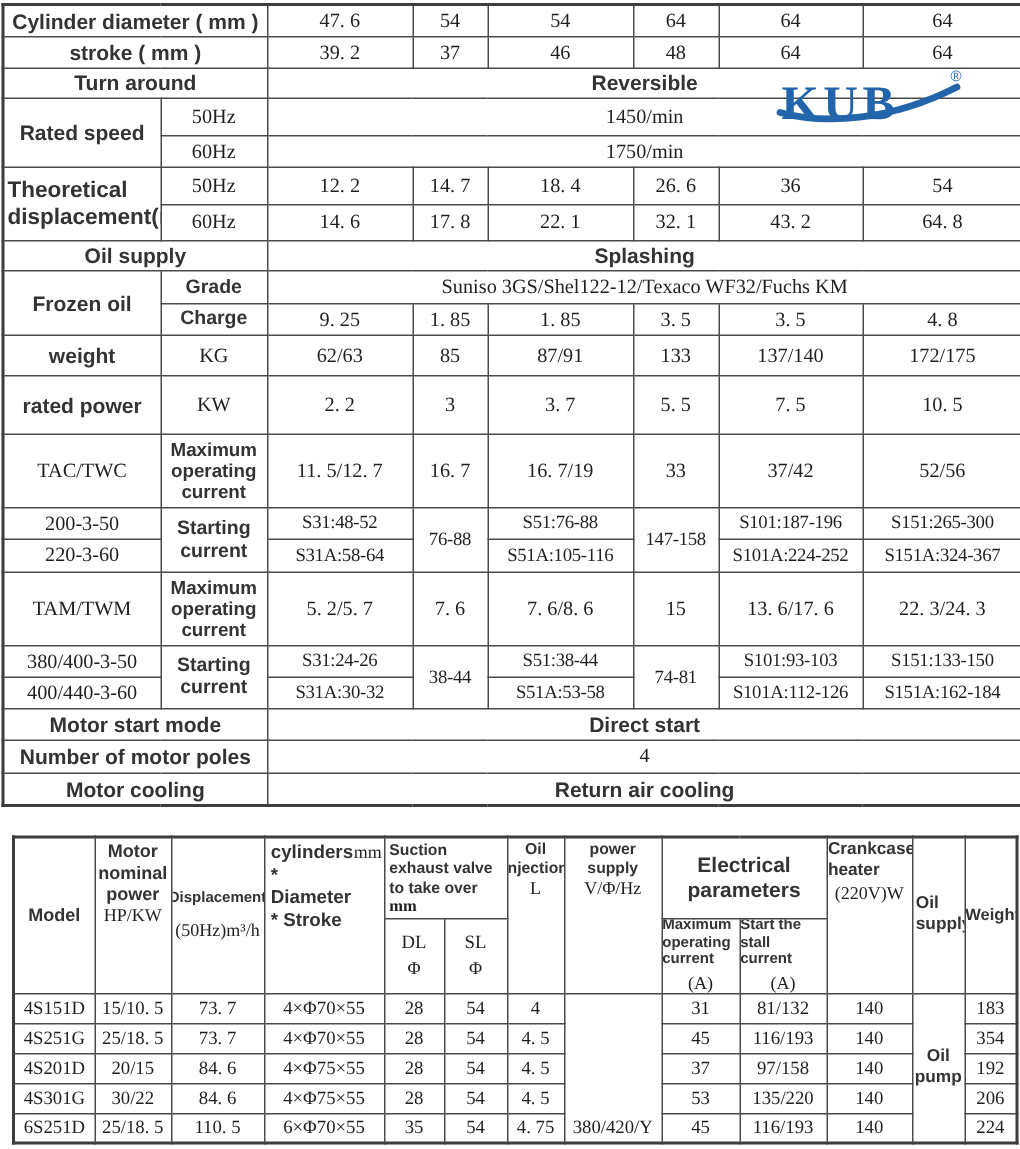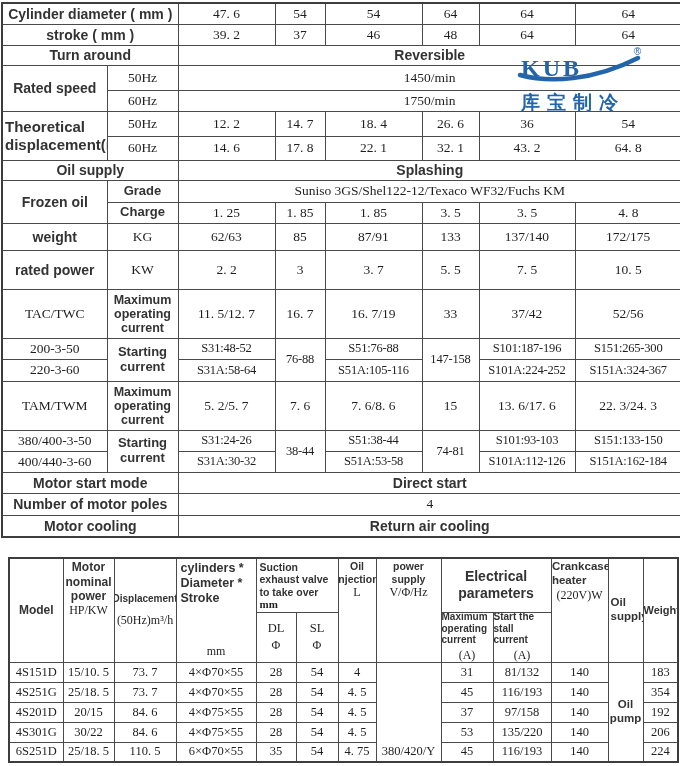--- a/index.html
+++ b/index.html
@@ -12,36 +12,36 @@
   .spec{position:absolute;left:1px;top:2px;width:678px;border:2px solid #3d3d3d;}
   .sl{font-family:"Liberation Sans", sans-serif;font-weight:bold;font-size:14px;color:#333;white-space:nowrap;}
   .slv{font-family:"Liberation Sans", sans-serif;font-weight:bold;font-size:14px;color:#333;}
   .ss{font-family:"Liberation Sans", sans-serif;font-weight:bold;font-size:13px;color:#333;white-space:normal;line-height:1.15;}
   .ss3{font-family:"Liberation Sans", sans-serif;font-weight:bold;font-size:12.5px;color:#333;white-space:normal;line-height:1.12;}
   .tight{font-size:15px;text-align:left;padding-left:2px;white-space:normal;line-height:1.2;}
   .sm{font-size:12.5px;letter-spacing:-0.2px;}
   
   .logo{position:absolute;left:521px;top:49px;width:136px;z-index:5;}
   .kub-row{position:relative;width:124px;height:40px;}
-  .kub-text{font-family:"Liberation Serif", serif;font-weight:bold;font-size:24px;line-height:38px;
+  .kub-text{font-family:"Liberation Serif", serif;font-weight:bold;font-size:32px;line-height:38px;
             color:#2265ab;letter-spacing:3px;}
   .kub-reg{position:absolute;top:-3px;right:4px;font-size:10px;color:#2265ab;font-family:"Liberation Sans", sans-serif;}
   .kub-swoosh{position:absolute;left:-4px;top:0;pointer-events:none;}
   .kub-cn{margin-top:1px;font-size:19px;font-weight:bold;color:#2265ab;letter-spacing:7px;white-space:nowrap;}
   
   .model{position:absolute;left:8px;top:557px;width:669px;border:2px solid #3d3d3d;}
   .mh{font-family:"Liberation Sans", sans-serif;font-weight:bold;font-size:12px;color:#333;white-space:normal;line-height:1.2;}
   .mh-sm{font-family:"Liberation Sans", sans-serif;font-weight:bold;font-size:10.5px;color:#333;white-space:normal;
          line-height:1.18;text-align:left;overflow:visible;}
   .mh-xs{font-size:10px;}
   .mu{font-family:"Liberation Serif", serif;font-size:12px;color:#1f1f1f;}
   .md{font-size:12.5px;}
   .vs{display:flex;flex-direction:column;align-items:center;justify-content:flex-start;height:100px;}
   .vs2{display:flex;flex-direction:column;align-items:center;justify-content:center;height:100px;gap:8px;}
-  .vsb{display:flex;flex-direction:column;align-items:stretch;justify-content:space-between;height:98px;padding:2px 1px;}
+  .vsb{display:flex;flex-direction:row;align-items:stretch;justify-content:space-between;height:98px;padding:2px 1px;}
   .vcell{display:flex;flex-direction:column;align-items:center;justify-content:center;gap:2px;height:46px;}
   .bottom-cell{vertical-align:bottom;padding-bottom:2px;}
 </style>
 </head>
 <body>
 
 <div class="page">
 
   <table class="spec">
     <colgroup>
@@ -109,21 +109,21 @@
       <td class="sl" colspan="2">Oil supply</td>
       <td class="slv" colspan="6">Splashing</td>
     </tr>
     <tr style="height:22px">
       <td class="sl" rowspan="2">Frozen oil</td>
       <td class="ss">Grade</td>
       <td colspan="6">Suniso 3GS/Shel122-12/Texaco WF32/Fuchs KM</td>
     </tr>
     <tr style="height:21px">
       <td class="ss">Charge</td>
-      <td>1. 25</td>
+      <td>9. 25</td>
       <td>1. 85</td>
       <td>1. 85</td>
       <td>3. 5</td>
       <td>3. 5</td>
       <td>4. 8</td>
     </tr>
     <tr style="height:27px">
       <td class="sl">weight</td>
       <td>KG</td>
       <td>62/63</td>
@@ -212,21 +212,20 @@
   </tbody>
     </table>
 
   <div class="logo">
     <div class="kub-row">
       <span class="kub-text">KUB</span><span class="kub-reg">®</span>
       <svg class="kub-swoosh" width="130" height="42" viewBox="0 0 130 42">
         <path d="M3 26 C 32 34, 76 32, 121 9" stroke="#2265ab" stroke-width="4.5" fill="none" stroke-linecap="round"></path>
       </svg>
     </div>
-    <div class="kub-cn">库宝制冷</div>
   </div>
 
   <table class="model">
     <colgroup>
       <col style="width:54px">
         <col style="width:51px">
         <col style="width:62px">
         <col style="width:80px">
       <col style="width:40px">
         <col style="width:42px">

